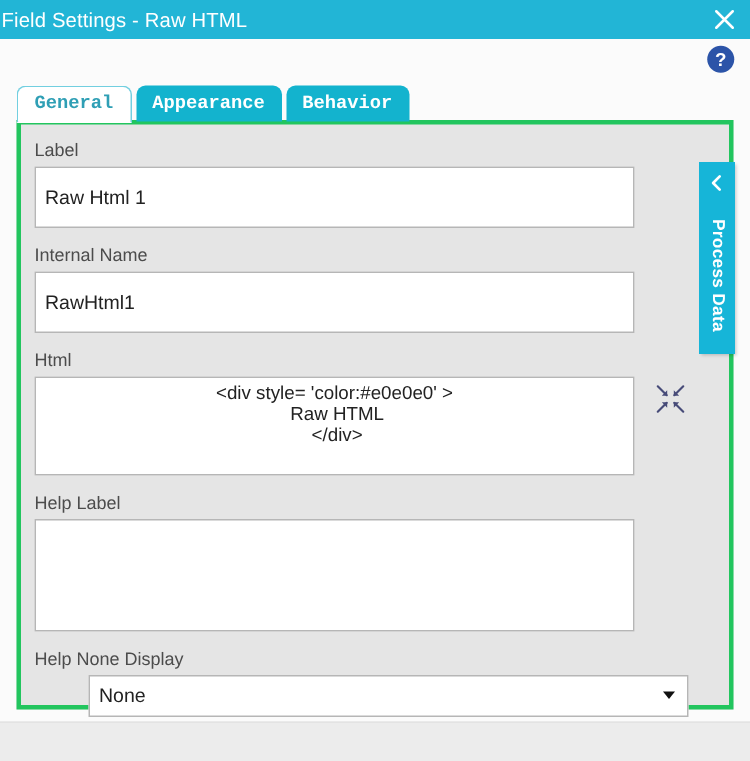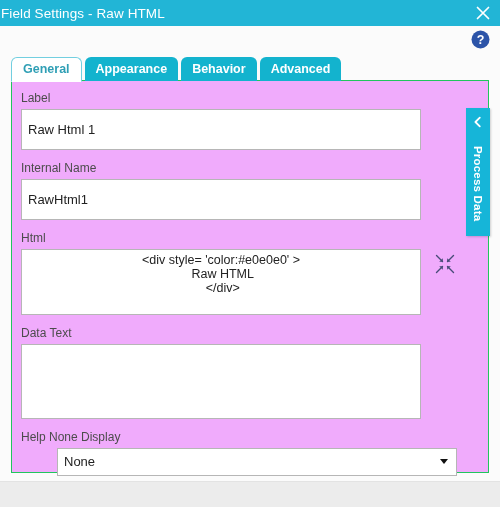--- a/index.html
+++ b/index.html
@@ -88,20 +88,21 @@
     line-height: 24px;
     padding: 0 11px;
     font-size: 12.5px;
     font-weight: bold;
     color: #ffffff;
     background: #13b3ce;
     border-radius: 6px 6px 0 0;
     margin-right: 3px;
     cursor: pointer;
     white-space: nowrap;
+    font-family: Liberation Mono, monospace;
   }
   .tab.active {
     background: #ffffff;
     color: #2f9fb5;
     border: 1px solid #72cfe0;
     border-bottom: 1px solid #ffffff;
     height: 25px;
     line-height: 23px;
     box-sizing: border-box;
     position: relative;
@@ -109,22 +110,22 @@
     margin-bottom: -1px;
   }
 
   
   #tab-panel {
     position: absolute;
     left: 11px;
     top: 54px;
     width: 478px;
     height: 393px;
-    background: #f0abfc;
-    border: 1px solid #22c55e;
+    background: #e5e5e5;
+    border: 3px solid #22c55e;
     box-sizing: border-box;
     z-index: 2;
   }
 
   
   #form-area {
     position: absolute;
     left: 9px;
     top: 10px;
     width: 400px;
@@ -280,21 +281,20 @@
       <svg width="19" height="19" viewBox="0 0 19 19">
         <circle cx="9.5" cy="9.5" r="9" fill="#2c54a8"></circle>
         <text x="9.5" y="14" font-family="Liberation Sans, sans-serif" font-size="12.5" font-weight="bold" fill="#ffffff" text-anchor="middle">?</text>
       </svg>
     </span>
 
     <div id="tab-strip">
       <div class="tab active">General</div>
       <div class="tab">Appearance</div>
       <div class="tab">Behavior</div>
-      <div class="tab">Advanced</div>
     </div>
 
     <div id="tab-panel">
 
       <div id="form-area">
 
         <div class="field-block">
           <div class="field-label">Label</div>
           <input class="text-input" type="text" value="Raw Html 1" style="">
         </div>
@@ -321,21 +321,21 @@
                 <path d="M8.8 8.8 L8.8 5.2 L5.2 8.8 Z"></path>
                 <path d="M13.2 8.8 L13.2 5.2 L16.8 8.8 Z"></path>
                 <path d="M8.8 13.2 L8.8 16.8 L5.2 13.2 Z"></path>
                 <path d="M13.2 13.2 L13.2 16.8 L16.8 13.2 Z"></path>
               </g>
             </svg>
           </span>
         </div>
 
         <div class="field-block">
-          <div class="field-label">Data Text</div>
+          <div class="field-label">Help Label</div>
           <textarea class="text-area" id="help-textarea" style=""></textarea>
         </div>
 
         <div class="field-block">
           <div class="field-label">Help None Display</div>
           <div class="select-wrap">
             <div class="select-box">None</div>
             <span class="select-arrow"></span>
           </div>
         </div>

